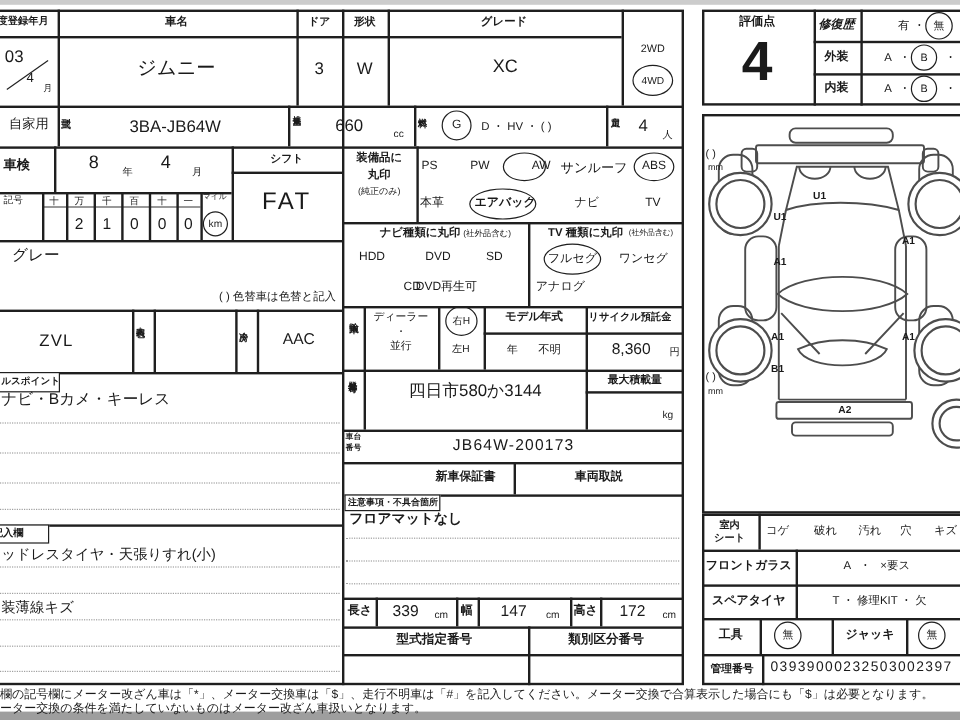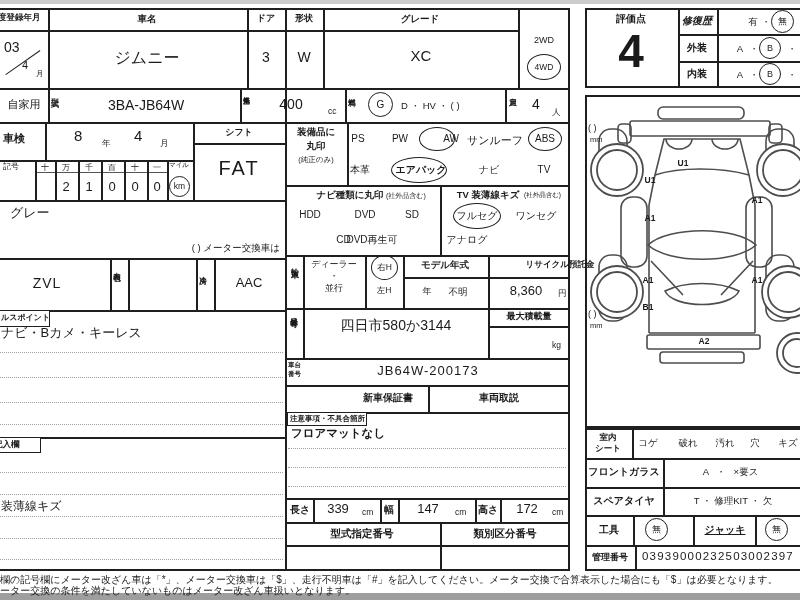--- a/index.html
+++ b/index.html
@@ -118,21 +118,21 @@
   <div class="txt ctr" style="left:304px;top:50px;font-size:14px;">W</div>
   <div class="txt b ctr" style="left:420px;top:14px;font-size:9.5px;">グレード</div>
   <div class="txt ctr" style="left:421px;top:48px;font-size:15px;">XC</div>
   <div class="txt ctr" style="left:544px;top:36px;font-size:9px;">2WD</div>
   <div class="circle" style="left:527px;top:54px;width:34px;height:26px;font-size:8.5px;">4WD</div>
 
   <div class="txt ctr" style="left:24px;top:99px;font-size:11px;">自家用</div>
   <div class="txt vert b" style="left:50px;top:92px;font-size:8px;">型式</div>
   <div class="txt ctr" style="left:146px;top:98px;font-size:14px;">3BA-JB64W</div>
   <div class="txt vert b" style="left:243px;top:91px;font-size:7px;">排気量</div>
-  <div class="txt ctr" style="left:291px;top:97px;font-size:14px;">400</div>
+  <div class="txt ctr" style="left:291px;top:97px;font-size:14px;">660</div>
   <div class="txt" style="left:328px;top:107px;font-size:8.5px;">cc</div>
   <div class="txt vert b" style="left:348px;top:92px;font-size:7.5px;">燃料</div>
   <div class="circle" style="left:368px;top:92px;width:25px;height:25px;font-size:10px;">G</div>
   <div class="txt" style="left:401px;top:101px;font-size:9.5px;">D ・ HV ・ (          )</div>
   <div class="txt vert b" style="left:509px;top:92px;font-size:7.5px;">定員</div>
   <div class="txt" style="left:532px;top:97px;font-size:14px;">4</div>
   <div class="txt" style="left:552px;top:108px;font-size:8.5px;">人</div>
 
   <div class="txt b" style="left:3px;top:133px;font-size:11px;">車検</div>
   <div class="txt" style="left:74px;top:128px;font-size:15px;">8</div>
@@ -152,36 +152,37 @@
   <div class="txt ctr" style="left:112px;top:180px;font-size:13px;">0</div>
   <div class="txt ctr" style="left:135px;top:180px;font-size:13px;">0</div>
   <div class="txt ctr" style="left:157px;top:180px;font-size:13px;">0</div>
   <div class="txt ctr" style="left:179px;top:162px;font-size:6.5px;">マイル</div>
   <div class="circle" style="left:169px;top:176px;width:21px;height:21px;font-size:8.5px;">km</div>
 
   <div class="txt b ctr" style="left:239px;top:128px;font-size:9px;">シフト</div>
   <div class="txt ctr" style="left:239px;top:158px;font-size:20px;letter-spacing:2px;">FAT</div>
 
   <div class="txt" style="left:10px;top:206px;font-size:13px;">グレー</div>
-  <div class="txt rgt" style="left:280px;top:243px;font-size:9.5px;">(            ) メーター交換車は</div>
+  <div class="txt rgt" style="left:280px;top:243px;font-size:9.5px;">(            ) 色替車は色替と記入</div>
   <div class="txt ctr" style="left:47px;top:276px;font-size:14px;letter-spacing:1px;">ZVL</div>
   <div class="txt vert b" style="left:113px;top:266px;font-size:7.5px;">内装色</div>
   <div class="txt vert b" style="left:199px;top:270px;font-size:7.5px;">冷房</div>
   <div class="txt ctr" style="left:249px;top:276px;font-size:13px;">AAC</div>
 
   <div class="tab" style="left:-16px;top:310px;width:66px;height:17px;"></div>
   <div class="txt b" style="left:1px;top:314px;font-size:8px;">ルスポイント</div>
   <div class="txt" style="left:1px;top:326px;font-size:13px;">ナビ・Bカメ・キーレス</div>
   <div class="dot" style="left:0;top:352px;width:283px;"></div>
   <div class="dot" style="left:0;top:377px;width:283px;"></div>
   <div class="dot" style="left:0;top:402px;width:283px;"></div>
   <div class="dot" style="left:0;top:424px;width:283px;"></div>
 
   <div class="tab" style="left:-16px;top:437px;width:57px;height:16px;"></div>
   <div class="txt b" style="left:-6px;top:440px;font-size:8.5px;">記入欄</div>
+  <div class="txt" style="left:1px;top:456px;font-size:12px;">ッドレスタイヤ・天張りすれ(小)</div>
   <div class="dot" style="left:0;top:472px;width:283px;"></div>
   <div class="dot" style="left:0;top:494px;width:283px;"></div>
   <div class="txt" style="left:1px;top:500px;font-size:12px;">装薄線キズ</div>
   <div class="dot" style="left:0;top:516px;width:283px;"></div>
   <div class="dot" style="left:0;top:538px;width:283px;"></div>
   <div class="dot" style="left:0;top:559px;width:283px;"></div>
 
   <div class="txt b ctr" style="left:316px;top:127px;font-size:9.5px;">装備品に</div>
   <div class="txt b ctr" style="left:316px;top:141px;font-size:9.5px;">丸印</div>
   <div class="txt ctr" style="left:316px;top:156px;font-size:7.5px;">(純正のみ)</div>
@@ -198,37 +199,37 @@
   <div class="txt ctr" style="left:489px;top:165px;font-size:10px;">ナビ</div>
   <div class="txt ctr" style="left:544px;top:165px;font-size:10px;">TV</div>
 
   <div class="txt b ctr" style="left:350px;top:190px;font-size:9.5px;">ナビ種類に丸印</div>
   <div class="txt" style="left:386px;top:192px;font-size:7px;">(社外品含む)</div>
   <div class="txt ctr" style="left:310px;top:210px;font-size:10px;">HDD</div>
   <div class="txt ctr" style="left:365px;top:210px;font-size:10px;">DVD</div>
   <div class="txt ctr" style="left:412px;top:210px;font-size:10px;">SD</div>
   <div class="txt ctr" style="left:325px;top:235px;font-size:10px;padding-left:37px;">CD</div>
   <div class="txt ctr" style="left:372px;top:235px;font-size:10px;">DVD再生可</div>
-  <div class="txt b ctr" style="left:488px;top:190px;font-size:9.5px;">TV 装薄線キズ</div>
+  <div class="txt b ctr" style="left:488px;top:190px;font-size:9.5px;">TV 種類に丸印</div>
   <div class="txt" style="left:524px;top:192px;font-size:6.5px;">(社外品含む)</div>
   <div class="txt ctr" style="left:477px;top:211px;font-size:10px;">フルセグ</div>
   <div class="circle" style="left:453px;top:203px;width:48px;height:26px;font-size:0;"></div>
   <div class="txt ctr" style="left:536px;top:211px;font-size:10px;">ワンセグ</div>
   <div class="txt ctr" style="left:467px;top:235px;font-size:10px;">アナログ</div>
 
   <div class="txt vert b" style="left:290px;top:262px;font-size:8px;">輸入車</div>
   <div class="txt ctr" style="left:334px;top:260px;font-size:9px;">ディーラー</div>
   <div class="txt ctr" style="left:334px;top:272px;font-size:9px;">・</div>
   <div class="txt ctr" style="left:334px;top:284px;font-size:9px;">並行</div>
   <div class="circle" style="left:371px;top:255px;width:27px;height:25px;font-size:8.5px;">右H</div>
   <div class="txt ctr" style="left:384px;top:286px;font-size:8.5px;">左H</div>
   <div class="txt b ctr" style="left:445px;top:260px;font-size:9.5px;">モデル年式</div>
   <div class="txt ctr" style="left:427px;top:287px;font-size:9px;">年</div>
   <div class="txt ctr" style="left:458px;top:287px;font-size:9.5px;">不明</div>
-  <div class="txt b ctr" style="left:560px;top:260px;font-size:8.5px;">リサイクル預託金</div>
+  <div class="txt b ctr" style="left:525px;top:260px;font-size:8.5px;">リサイクル預託金</div>
   <div class="txt ctr" style="left:526px;top:284px;font-size:13px;">8,360</div>
   <div class="txt" style="left:558px;top:289px;font-size:8.5px;">円</div>
 
   <div class="txt vert b" style="left:290px;top:311px;font-size:7.5px;">登録番号</div>
   <div class="txt ctr" style="left:396px;top:318px;font-size:14px;">四日市580か3144</div>
   <div class="txt b ctr" style="left:529px;top:312px;font-size:9px;">最大積載量</div>
   <div class="txt" style="left:552px;top:341px;font-size:8.5px;">kg</div>
   <div class="txt b" style="left:288px;top:362px;font-size:6.5px;">車台</div>
   <div class="txt b" style="left:288px;top:371px;font-size:6.5px;">番号</div>
   <div class="txt ctr" style="left:428px;top:364px;font-size:13px;letter-spacing:1px;">JB64W-200173</div>
@@ -331,21 +332,21 @@
   <div class="txt ctr" style="left:755px;top:438px;font-size:9.5px;">穴</div>
   <div class="txt ctr" style="left:788px;top:438px;font-size:9.5px;">キズ</div>
   <div class="txt b ctr" style="left:624px;top:467px;font-size:10px;">フロントガラス</div>
   <div class="txt ctr" style="left:706px;top:467px;font-size:9.5px;">A</div>
   <div class="txt ctr" style="left:721px;top:467px;font-size:9.5px;">・</div>
   <div class="txt ctr" style="left:746px;top:467px;font-size:9.5px;">×要ス</div>
   <div class="txt b ctr" style="left:624px;top:496px;font-size:10px;">スペアタイヤ</div>
   <div class="txt ctr" style="left:733px;top:496px;font-size:9.5px;">T ・ 修理KIT ・ 欠</div>
   <div class="txt b ctr" style="left:609px;top:525px;font-size:10px;">工具</div>
   <div class="circle" style="left:645px;top:518px;width:23px;height:23px;font-size:9px;">無</div>
-  <div class="txt b ctr" style="left:725px;top:525px;font-size:10px;text-decoration:underline;">ジャッキ</div>
+  <div class="txt b ctr" style="left:725px;top:525px;font-size:10px;">ジャッキ</div>
   <div class="circle" style="left:765px;top:518px;width:23px;height:23px;font-size:9px;">無</div>
   <div class="txt b ctr" style="left:610px;top:553px;font-size:9px;">管理番号</div>
   <div class="txt" style="left:642px;top:551px;font-size:11.5px;letter-spacing:1.2px;">03939000232503002397</div>
 
   <div class="txt" style="left:0;top:575px;font-size:10px;">欄の記号欄にメーター改ざん車は「*」、メーター交換車は「$」、走行不明車は「#」を記入してください。メーター交換で合算表示した場合にも「$」は必要となります。</div>
   <div class="txt" style="left:0;top:586px;font-size:10px;">ーター交換の条件を満たしていないものはメーター改ざん車扱いとなります。</div>
 
 </div>
 
 </body></html>

